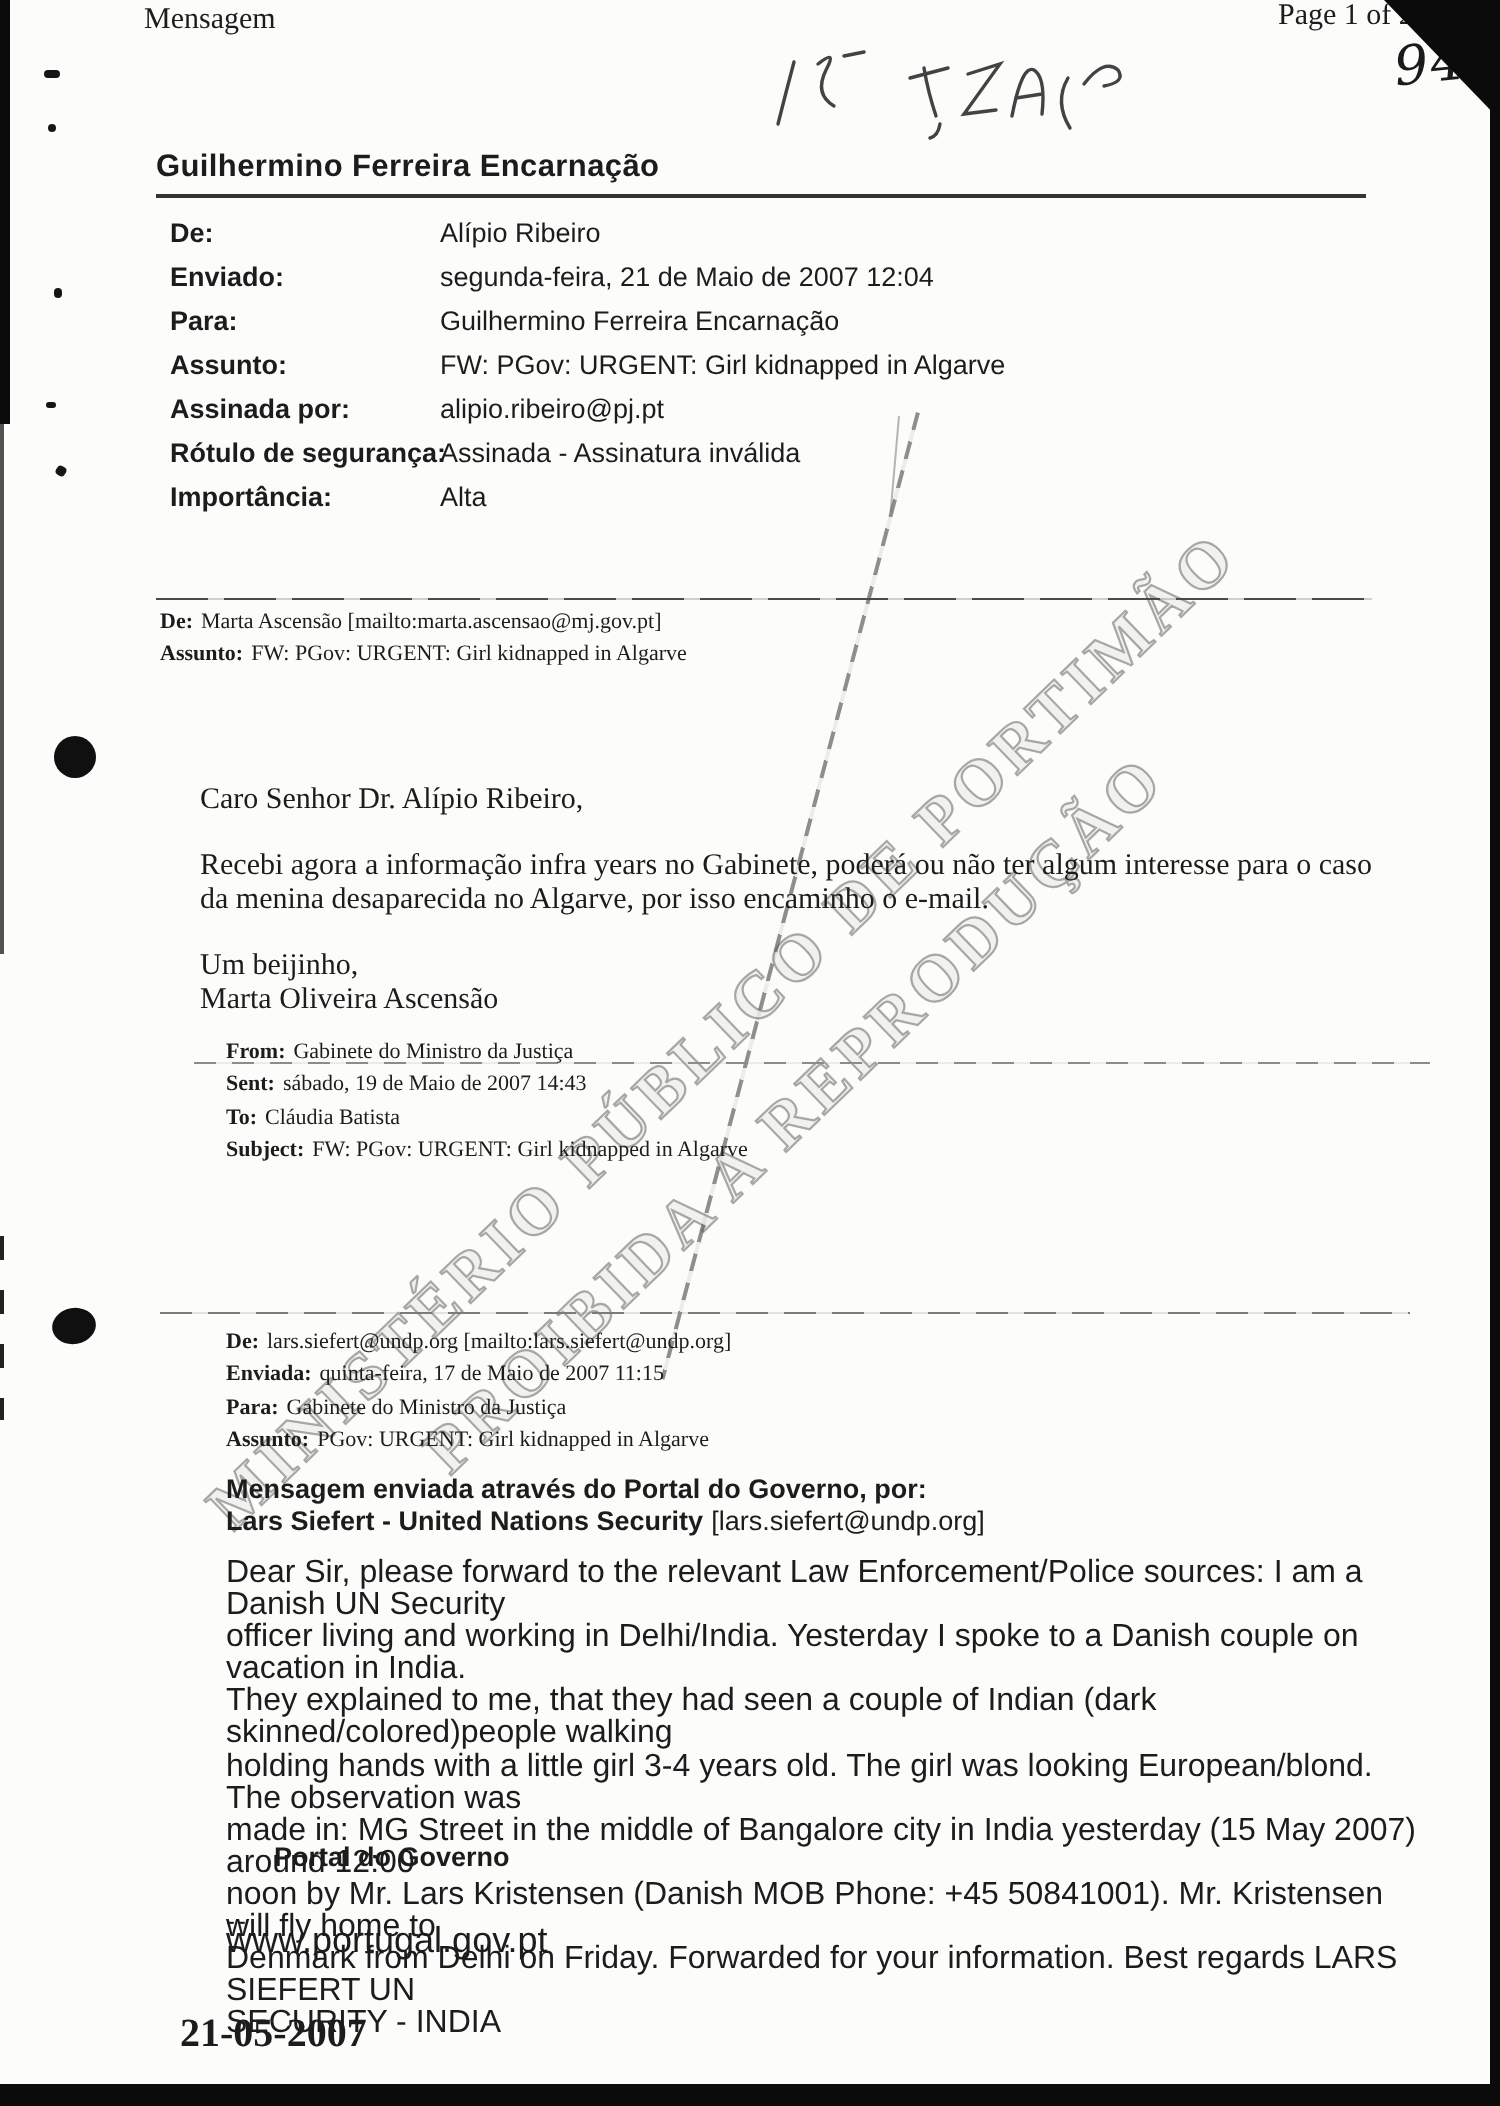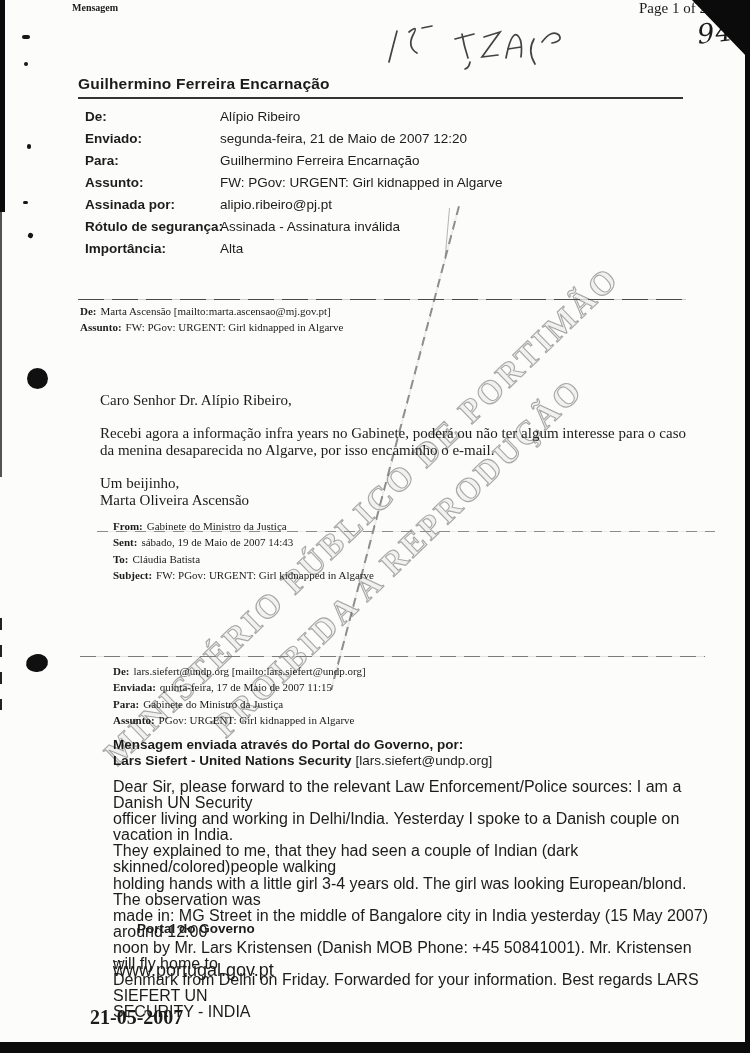--- a/index.html
+++ b/index.html
@@ -7,21 +7,21 @@
     position:relative; width:750px; height:1053px;
     background:#fcfcfa; overflow:hidden;
     font-family:"Liberation Sans", sans-serif;
     color:#1c1c1c;
   }
   .abs { position:absolute; }
   .serif { font-family:"Liberation Serif", serif; }
   .sans  { font-family:"Liberation Sans", sans-serif; }
 
   
-  .doc-label  { left:72px; top:2px;  font-size:10px;font-weight:bold; }
+  .doc-label  { left:72px; top:2px;  font-size:15px; }
   .page-label { left:639px; top:0px; font-size:15px;text-align:right; }
 
   
   .msg-title { left:78px; top:75px; font-size:15.5px; font-weight:bold; letter-spacing:.2px; }
   .rule-title { left:78px; top:97px; width:605px; height:2px; background:#343434; }
   .rule-1 { left:78px; top:299px; width:608px; height:1px;
             background:repeating-linear-gradient(90deg,#4a4a4a 0 26px, rgba(74,74,74,.25) 26px 34px); }
   .rule-2 { left:97px; top:531px; width:618px; height:1px;
             background:repeating-linear-gradient(90deg,#8c8c8c 0 11px, rgba(140,140,140,.15) 11px 19px); }
   .rule-3 { left:80px; top:656px; width:625px; height:1px;
@@ -116,21 +116,21 @@
     <div class="abs serif doc-label">Mensagem</div>
     <div class="abs serif page-label">Page 1 of 2</div>
 
     <div class="abs sans msg-title">Guilhermino Ferreira Encarnação</div>
     <div class="abs rule-title"></div>
 
     <div class="abs hdr-grid">
       <div class="hdr-label">De:</div>
       <div class="hdr-value">Alípio Ribeiro</div>
       <div class="hdr-label">Enviado:</div>
-      <div class="hdr-value">segunda-feira, 21 de Maio de 2007 12:20</div>
+      <div class="hdr-value">segunda-feira, 21 de Maio de 2007 12:04</div>
       <div class="hdr-label">Para:</div>
       <div class="hdr-value">Guilhermino Ferreira Encarnação</div>
       <div class="hdr-label">Assunto:</div>
       <div class="hdr-value">FW: PGov: URGENT: Girl kidnapped in Algarve</div>
       <div class="hdr-label">Assinada por:</div>
       <div class="hdr-value">alipio.ribeiro@pj.pt</div>
       <div class="hdr-label">Rótulo de segurança:</div>
       <div class="hdr-value">Assinada - Assinatura inválida</div>
       <div class="hdr-label">Importância:</div>
       <div class="hdr-value">Alta</div>

